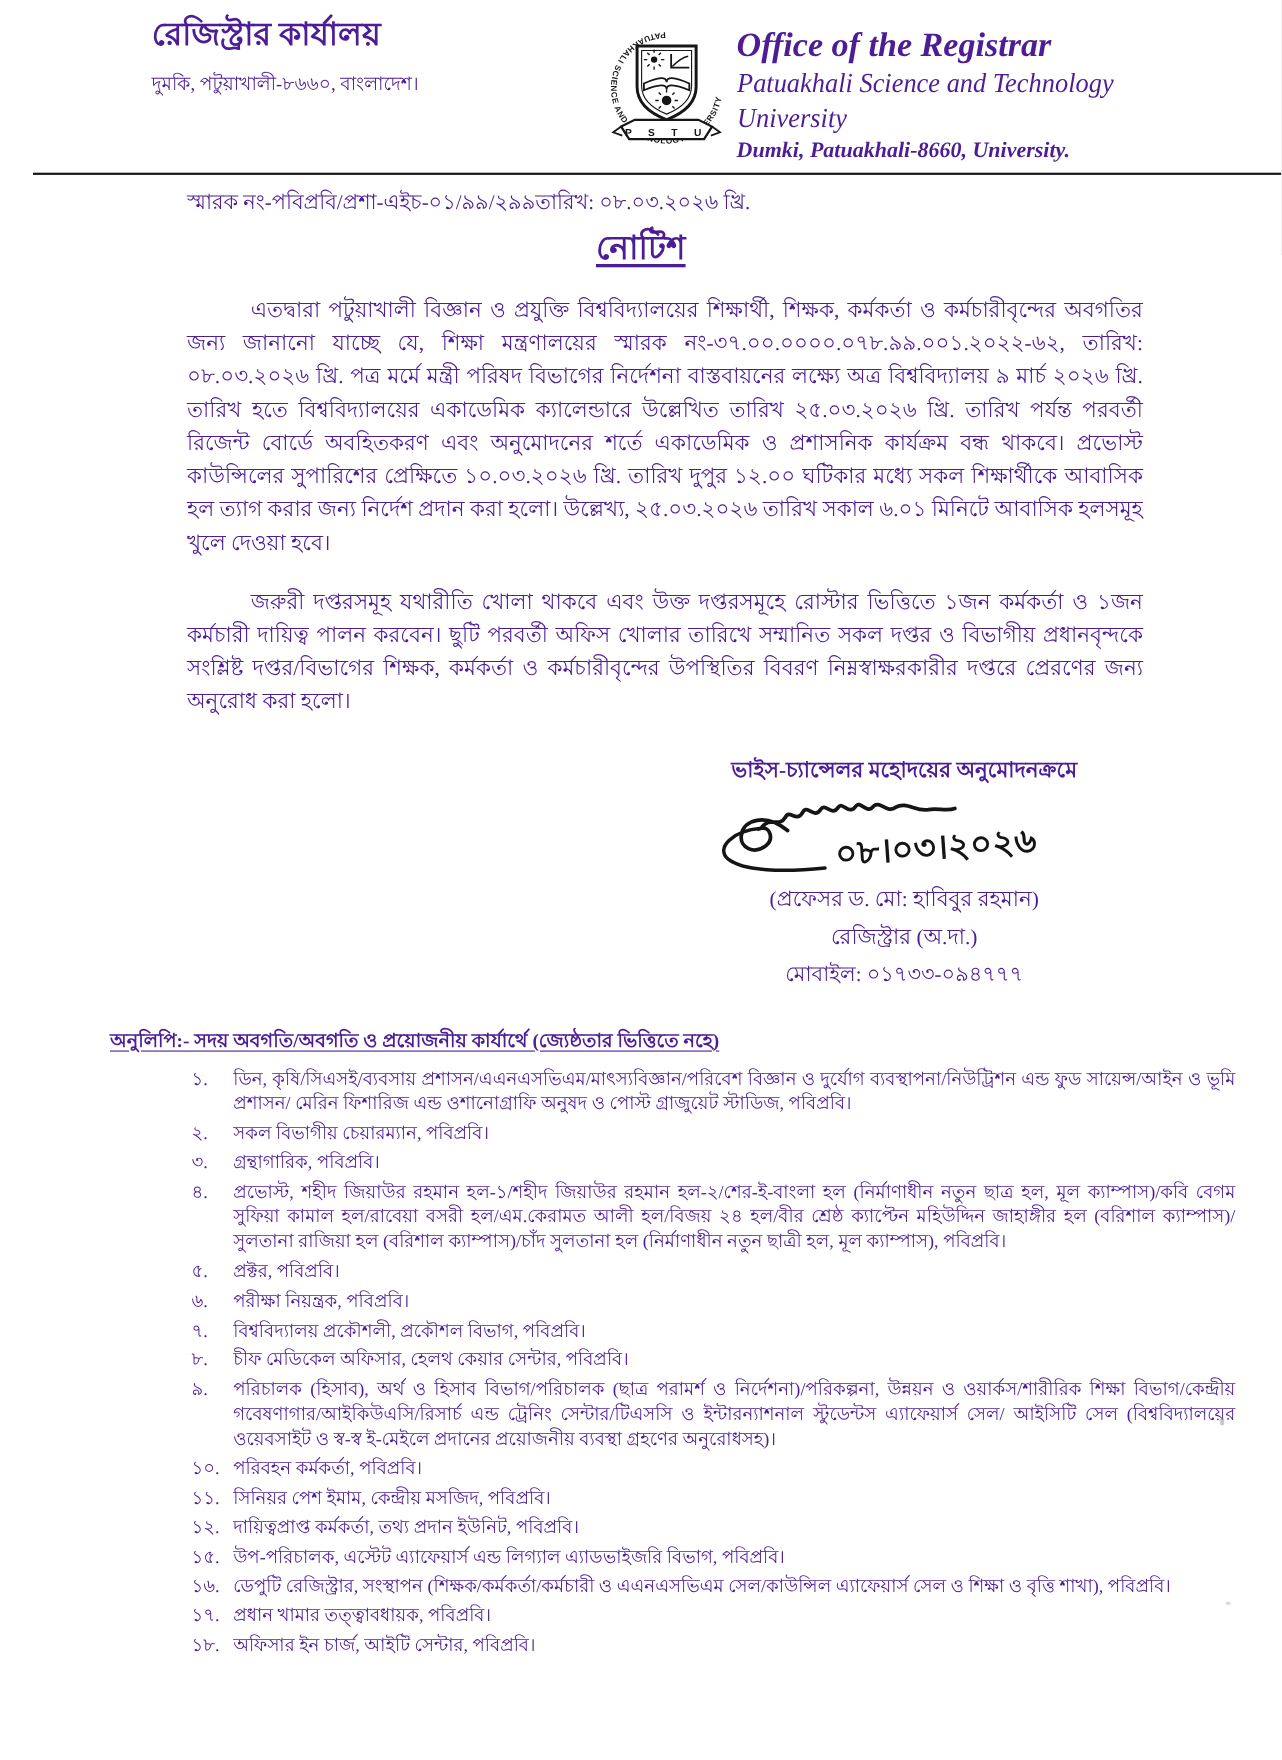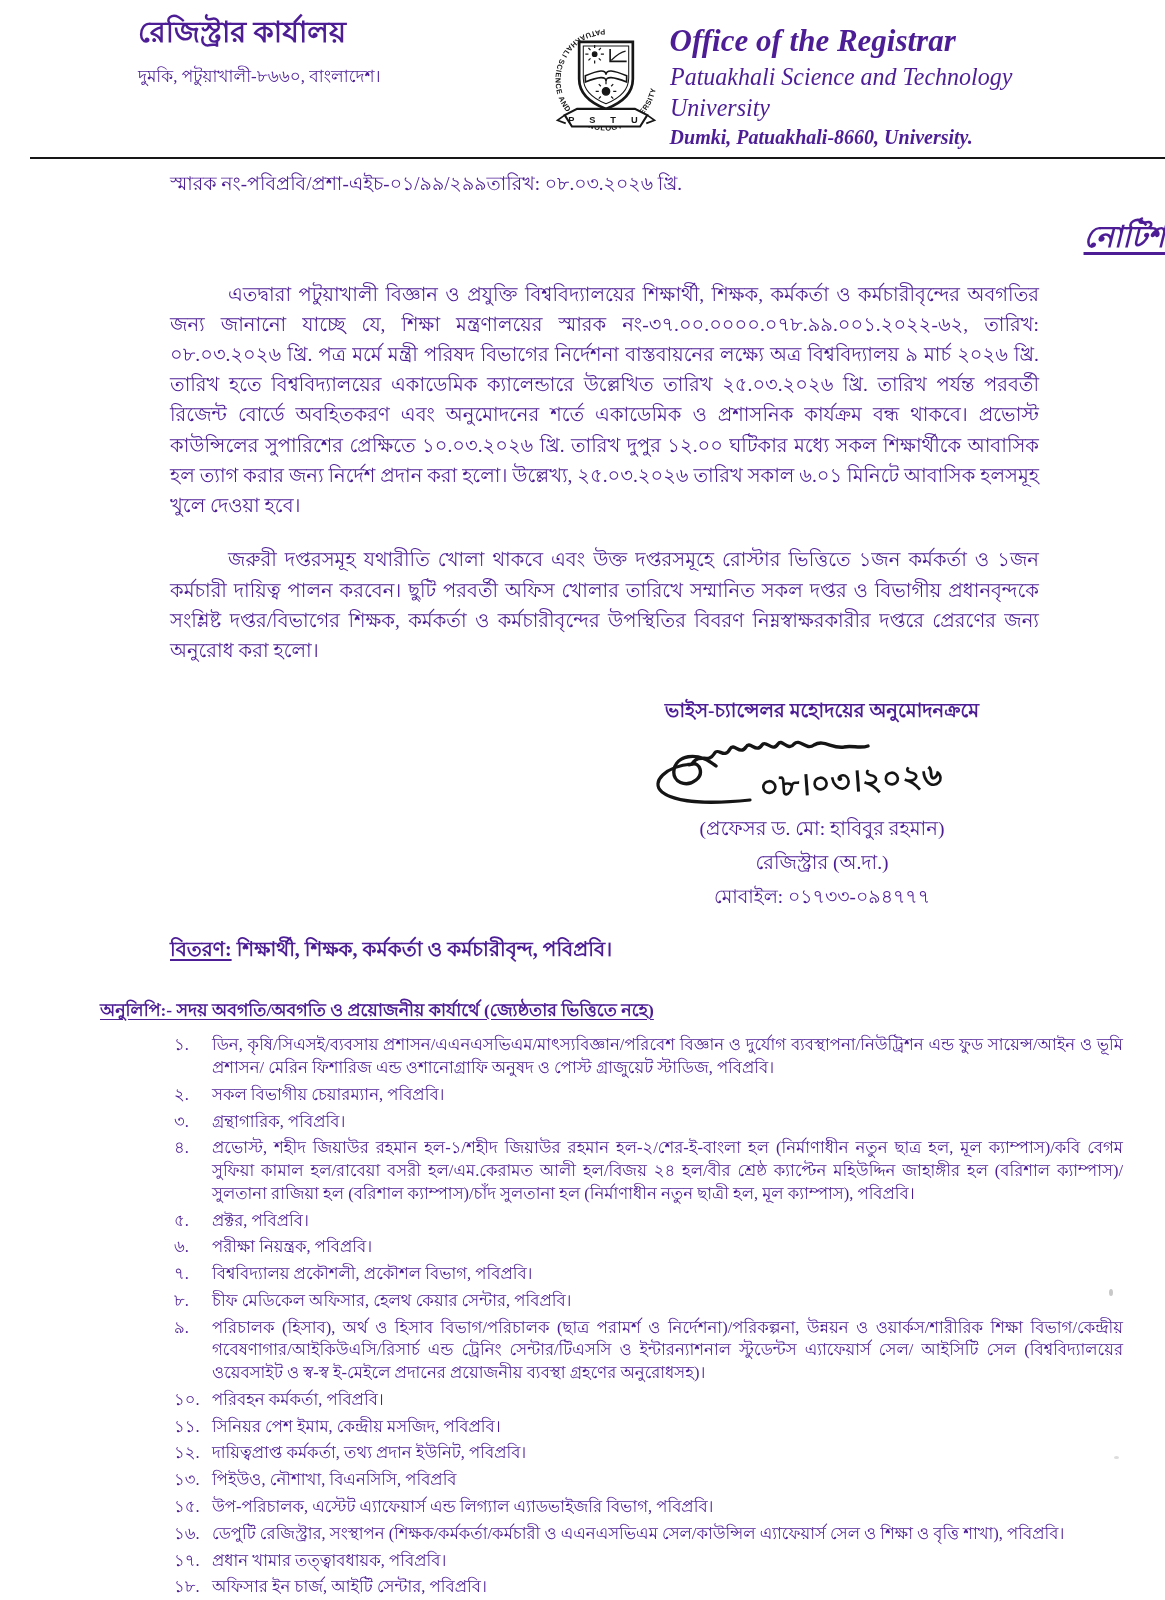--- a/index.html
+++ b/index.html
@@ -15,21 +15,21 @@
   .bn-univ{font-size:25px;font-weight:700;line-height:1.25;margin-top:4px;}
   .bn-addr{font-size:17px;line-height:1.2;margin-top:18px;}
   .hdr-logo{width:128px;flex:0 0 auto;margin-top:0;}
   .hdr-right{padding-top:8px;font-style:italic;}
   .en-office{font-size:31px;font-weight:700;line-height:1.1;font-family:"Liberation Serif",serif;}
   .en-univ{font-size:25px;line-height:1.25;margin-top:3px;font-family:"Liberation Serif",serif;transform:scaleX(.96);transform-origin:left;}
   .en-addr{font-size:20px;font-weight:700;margin-top:2px;font-family:"Liberation Serif",serif;}
   .header-rule{border:none;border-top:2.4px solid #161616;margin:8px 0 0 30px;}
   
   .meta-row{display:flex;margin:10px 128px 0 170px;font-size:19px;}
-  .title-wrap{text-align:right;margin-top:12px;font-style:italic;}
+  .title-wrap{text-align:center;margin-top:0;}
   .title-wrap span{font-size:30px;font-weight:700;text-decoration:underline;text-underline-offset:5px;}
   
   .para{margin:16px 126px 0 170px;font-size:19.5px;line-height:1.55;text-align:justify;text-indent:58px;}
   .para+.para{margin-top:24px;}
   
   .approval{width:450px;margin:30px 118px 0 auto;text-align:center;}
   .approval-line{font-size:19.5px;font-weight:600;}
   .sig{display:block;margin:2px auto 0;}
   .signer-name{font-size:19.5px;margin-top:0;}
   .signer-desig{font-size:19.5px;margin-top:2px;}
@@ -122,23 +122,20 @@
                C108,10 114,24 120,15 C124,9 130,23 136,14 C140,8 146,22 152,14
                C158,8 164,21 172,15 C182,9 190,19 202,17 C210,15 218,19 226,16" fill="none" stroke="#151515" stroke-width="3.4" stroke-linecap="round"></path>
       <path d="M50,34 C24,36 8,52 20,62 C34,73 70,74 108,70" fill="none" stroke="#151515" stroke-width="3.2" stroke-linecap="round"></path>
       <text x="118" y="68" font-size="31" fill="#151515" transform="rotate(-4 118 68)" style="font-family:'DejaVu Sans',sans-serif;font-weight:600">০৮।০৩।২০২৬</text>
     </svg>
     <div class="signer-name">(প্রফেসর ড. মো: হাবিবুর রহমান)</div>
     <div class="signer-desig">রেজিস্ট্রার (অ.দা.)</div>
     <div class="signer-mobile">মোবাইল: ০১৭৩৩-০৯৪৭৭৭</div>
   </div>
 
-  <div class="distribution">
-    <span class="lbl">বিতরণ:</span><span> শিক্ষার্থী, শিক্ষক, কর্মকর্তা ও কর্মচারীবৃন্দ, পবিপ্রবি।</span>
-  </div>
 
   <div class="copy-heading">অনুলিপি:- সদয় অবগতি/অবগতি ও প্রয়োজনীয় কার্যার্থে (জ্যেষ্ঠতার ভিত্তিতে নহে)</div>
   <ol class="copy-list" id="copy-list">
       <li class="copy-item">
         <span class="no">১.</span>
         <span class="txt">ডিন, কৃষি/সিএসই/ব্যবসায় প্রশাসন/এএনএসভিএম/মাৎস্যবিজ্ঞান/পরিবেশ বিজ্ঞান ও দুর্যোগ ব্যবস্থাপনা/নিউট্রিশন এন্ড ফুড সায়েন্স/আইন ও ভূমি প্রশাসন/ মেরিন ফিশারিজ এন্ড ওশানোগ্রাফি অনুষদ ও পোস্ট গ্রাজুয়েট স্টাডিজ, পবিপ্রবি।</span>
       </li>
       <li class="copy-item">
         <span class="no">২.</span>
         <span class="txt">সকল বিভাগীয় চেয়ারম্যান, পবিপ্রবি।</span>
@@ -175,24 +172,20 @@
         <span class="no">১০.</span>
         <span class="txt">পরিবহন কর্মকর্তা, পবিপ্রবি।</span>
       </li>
       <li class="copy-item">
         <span class="no">১১.</span>
         <span class="txt">সিনিয়র পেশ ইমাম, কেন্দ্রীয় মসজিদ, পবিপ্রবি।</span>
       </li>
       <li class="copy-item">
         <span class="no">১২.</span>
         <span class="txt">দায়িত্বপ্রাপ্ত কর্মকর্তা, তথ্য প্রদান ইউনিট, পবিপ্রবি।</span>
-      </li>
-      <li class="copy-item">
-        <span class="no">১৩.</span>
-        <span class="txt">পিইউও, নৌশাখা, বিএনসিসি, পবিপ্রবি</span>
       </li>
       <li class="copy-item">
         <span class="no">১৫.</span>
         <span class="txt">উপ-পরিচালক, এস্টেট এ্যাফেয়ার্স এন্ড লিগ্যাল এ্যাডভাইজরি বিভাগ, পবিপ্রবি।</span>
       </li>
       <li class="copy-item">
         <span class="no">১৬.</span>
         <span class="txt">ডেপুটি রেজিস্ট্রার, সংস্থাপন (শিক্ষক/কর্মকর্তা/কর্মচারী ও এএনএসভিএম সেল/কাউন্সিল এ্যাফেয়ার্স সেল ও শিক্ষা ও বৃত্তি শাখা), পবিপ্রবি।</span>
       </li>
       <li class="copy-item">

